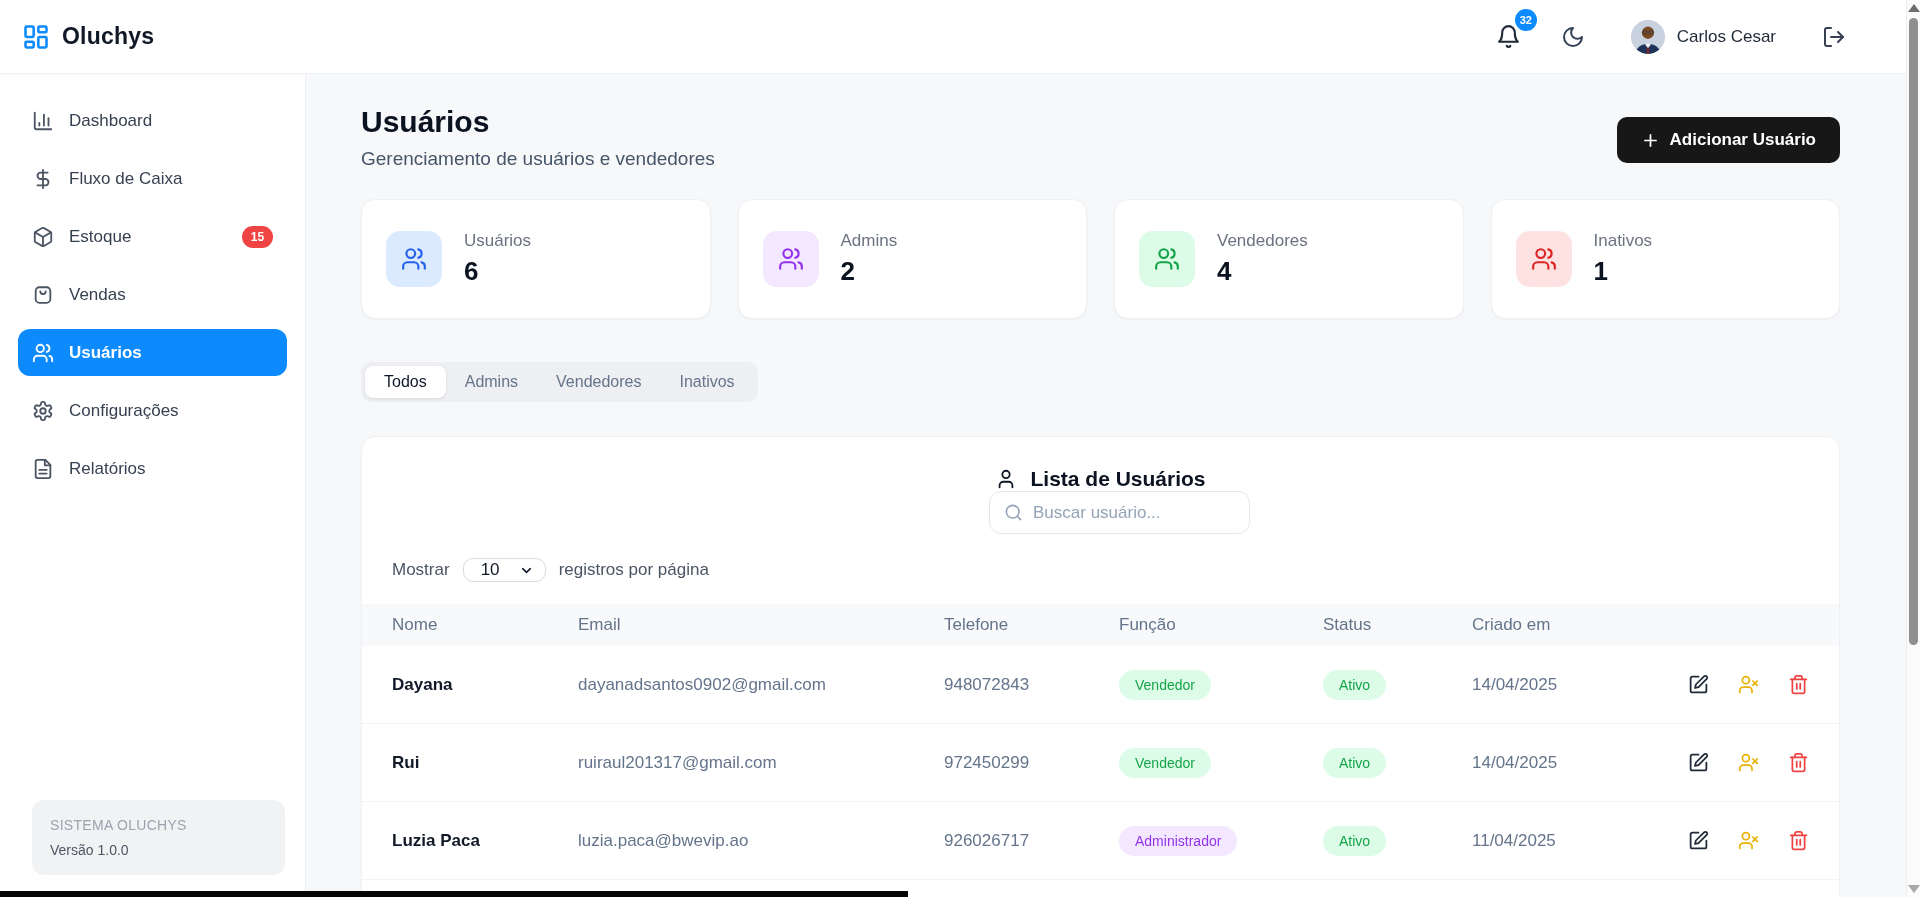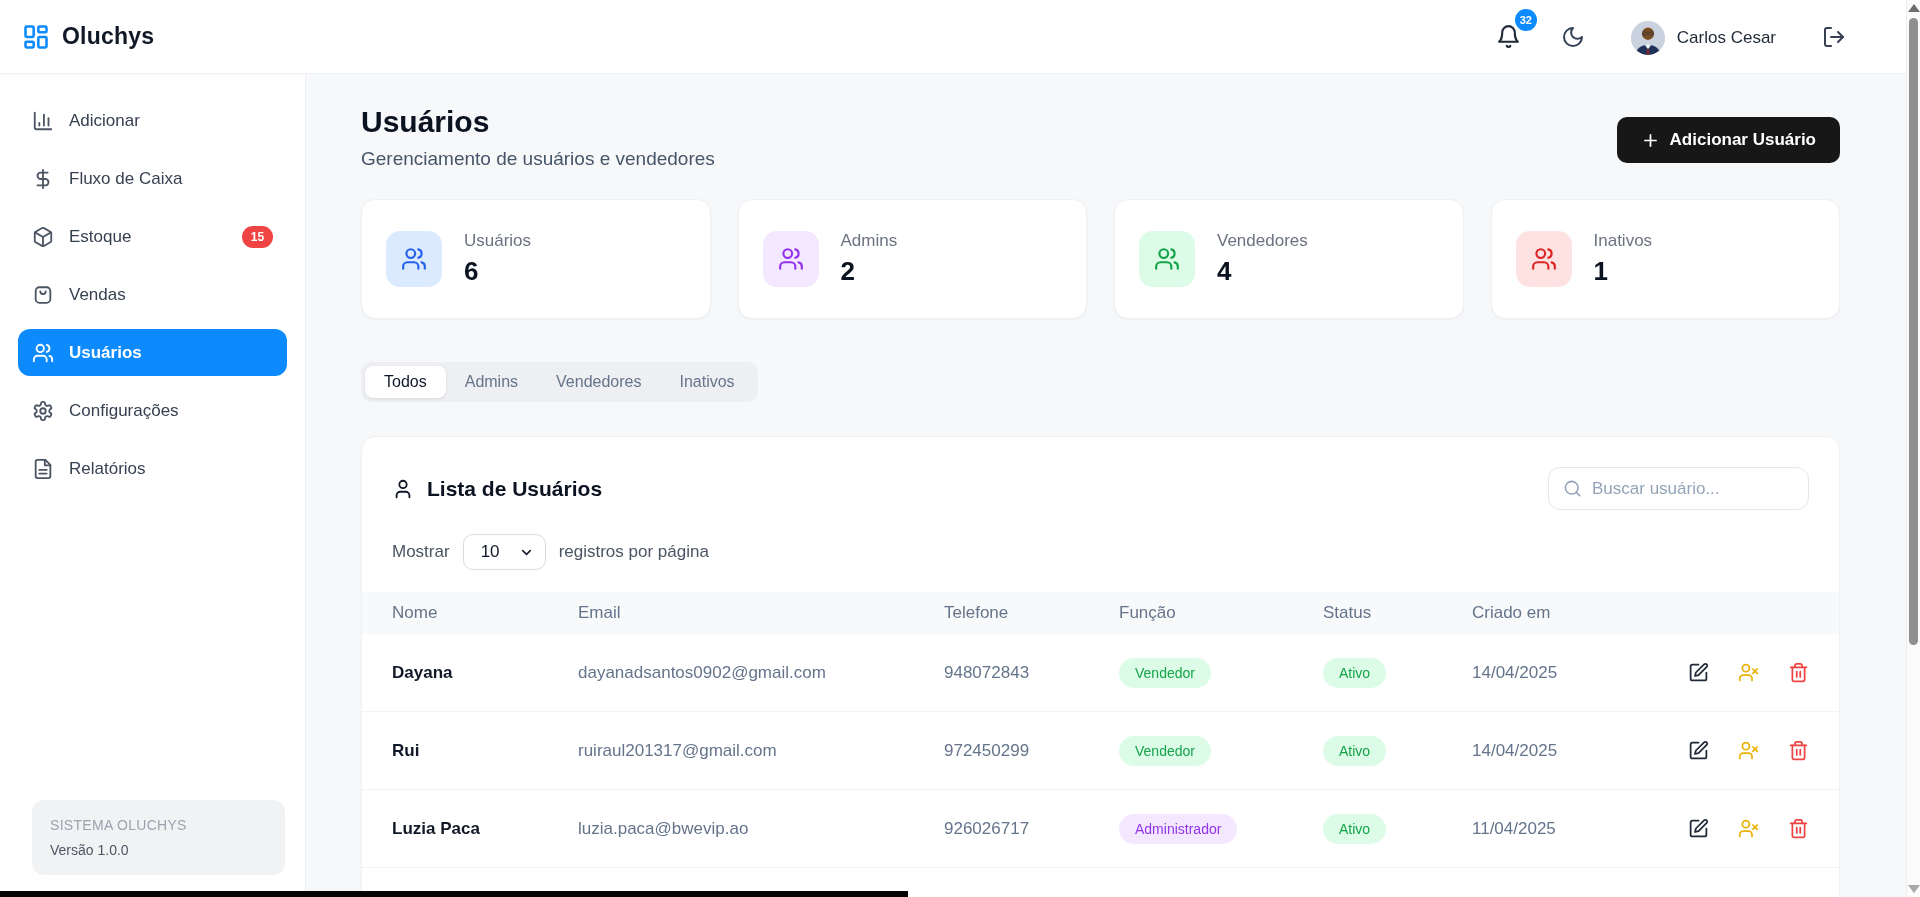--- a/index.html
+++ b/index.html
@@ -10,21 +10,21 @@
   }
   *{margin:0;padding:0;box-sizing:border-box;}
   html,body{width:1920px;height:897px;overflow:hidden;}
   body{font-family:"Liberation Sans",sans-serif;background:#f7f8fa;position:relative;color:var(--text-dark);}
   svg{display:block;}
 
   
   .topbar{position:absolute;top:0;left:0;width:1906px;height:74px;background:#fff;border-bottom:1px solid #eef0f3;display:flex;align-items:center;justify-content:space-between;padding:0 54px 0 22px;z-index:5;}
   .brand{display:flex;align-items:center;gap:12px;}
   .brand-name{font-size:23px;font-weight:bold;color:#111827;letter-spacing:.2px;}
-  .top-right{display:flex;align-items:flex-end;}
+  .top-right{display:flex;align-items:center;}
   .icon-btn{background:none;border:none;cursor:pointer;position:relative;padding:6px;color:#1f2937;}
   .bell-badge{position:absolute;top:-9px;right:-10px;background:var(--accent);color:#fff;font-size:11px;font-weight:bold;min-width:22px;height:22px;border-radius:11px;display:flex;align-items:center;justify-content:center;padding:0 4px;}
   .moon-btn{margin-left:28px;color:#334155;}
   .userchip{display:flex;align-items:center;gap:12px;margin-left:40px;cursor:pointer;}
   .avatar{width:34px;height:34px;border-radius:50%;overflow:hidden;background:#cfd8e3;}
   .user-name{font-size:17px;font-weight:500;color:#1f2937;}
   .logout-btn{margin-left:40px;color:#374151;}
 
   
   .sidebar{position:absolute;top:75px;left:0;bottom:0;width:306px;background:#fff;border-right:1px solid #eceef1;padding:22px 18px 0 18px;}
@@ -52,27 +52,27 @@
   .t-green{background:var(--green-bg);color:var(--green-text);}
   .t-red{background:var(--red-bg);color:var(--red-text);}
   .stat-label{font-size:17px;color:#6b7280;}
   .stat-value{font-size:26px;font-weight:bold;color:#0b1220;margin-top:5px;}
 
   .tabs{display:inline-flex;background:#edeff2;border-radius:10px;padding:4px;margin-top:43px;}
   .tab{border:none;background:none;font-family:inherit;font-size:16px;color:#64748b;padding:7px 19px;border-radius:8px;cursor:pointer;}
   .tab.active{background:#fff;color:#0f172a;font-weight:500;box-shadow:0 1px 3px rgba(0,0,0,.1);}
 
   .list-card{background:#fff;border:1px solid #eef0f3;border-radius:14px;margin-top:34px;box-shadow:0 1px 2px rgba(16,24,40,.04);padding-top:30px;height:620px;}
-  .list-head{display:flex;align-items:center;justify-content:space-between;padding:0 30px;}
+  .list-head{display:flex;align-items:center;justify-content:space-between;padding:0 30px;flex-direction:column;}
   .list-title{display:flex;align-items:center;gap:13px;font-size:21px;font-weight:bold;color:#0b1220;}
   .search-box{display:flex;align-items:center;gap:10px;width:261px;height:43px;border:1px solid #e2e8f0;border-radius:12px;padding:0 14px;color:#94a3b8;background:#fff;margin-left:38px;}
   .search-box input{border:none;outline:none;flex:1;font-family:inherit;font-size:17px;color:#334155;background:transparent;}
   .search-box input::placeholder{color:#94a3b8;}
   .pagesize{display:flex;align-items:center;gap:13px;margin-top:24px;padding:0 30px;font-size:17px;color:#4b5563;}
-  .select{display:flex;align-items:center;justify-content:space-between;width:83px;height:36px;border:1px solid #d7dce2;border-radius:10px;padding:0 11px 0 17px;cursor:pointer;background:#fff;}
+  .select{display:flex;align-items:center;justify-content:space-between;width:83px;height:24px;border:1px solid #d7dce2;border-radius:10px;padding:0 11px 0 17px;cursor:pointer;background:#fff;}
   .select .val{font-size:17px;color:#111827;}
   .select .chev{color:#111827;}
 
   .tbl{margin-top:22px;}
   .tr{display:grid;grid-template-columns:186px 366px 175px 204px 149px 186px 1fr;align-items:center;padding:0 30px;}
   .thead-row{background:#f8f9fb;height:42px;color:#64748b;font-size:17px;}
   .data-row{height:78px;border-bottom:1px solid #f1f3f5;font-size:17px;}
   .cell-name{font-weight:bold;color:#111827;}
   .cell-dim{color:#64748b;}
   .pill{display:inline-block;padding:7px 16px;border-radius:999px;font-size:14px;font-weight:500;}
@@ -159,21 +159,21 @@
 <nav class="sidebar">
   <div class="nav-item">
     <span class="nav-ic">
       <svg width="22" height="22" viewBox="0 0 24 24" fill="none" stroke="currentColor" stroke-width="2" stroke-linecap="round" stroke-linejoin="round">
           <path d="M3 3v16a2 2 0 0 0 2 2h16"></path>
           <path d="M18 17V9"></path>
           <path d="M13 17V5"></path>
           <path d="M8 17v-3"></path>
         </svg>
     </span>
-    <span>Adicionar</span>
+    <span>Dashboard</span>
   </div>
   <div class="nav-item">
     <span class="nav-ic">
       <svg width="22" height="22" viewBox="0 0 24 24" fill="none" stroke="currentColor" stroke-width="2" stroke-linecap="round" stroke-linejoin="round">
           <line x1="12" y1="2" x2="12" y2="22"></line>
           <path d="M17 5H9.5a3.5 3.5 0 0 0 0 7h5a3.5 3.5 0 0 1 0 7H6"></path>
         </svg>
     </span>
     <span>Fluxo de Caixa</span>
   </div>

